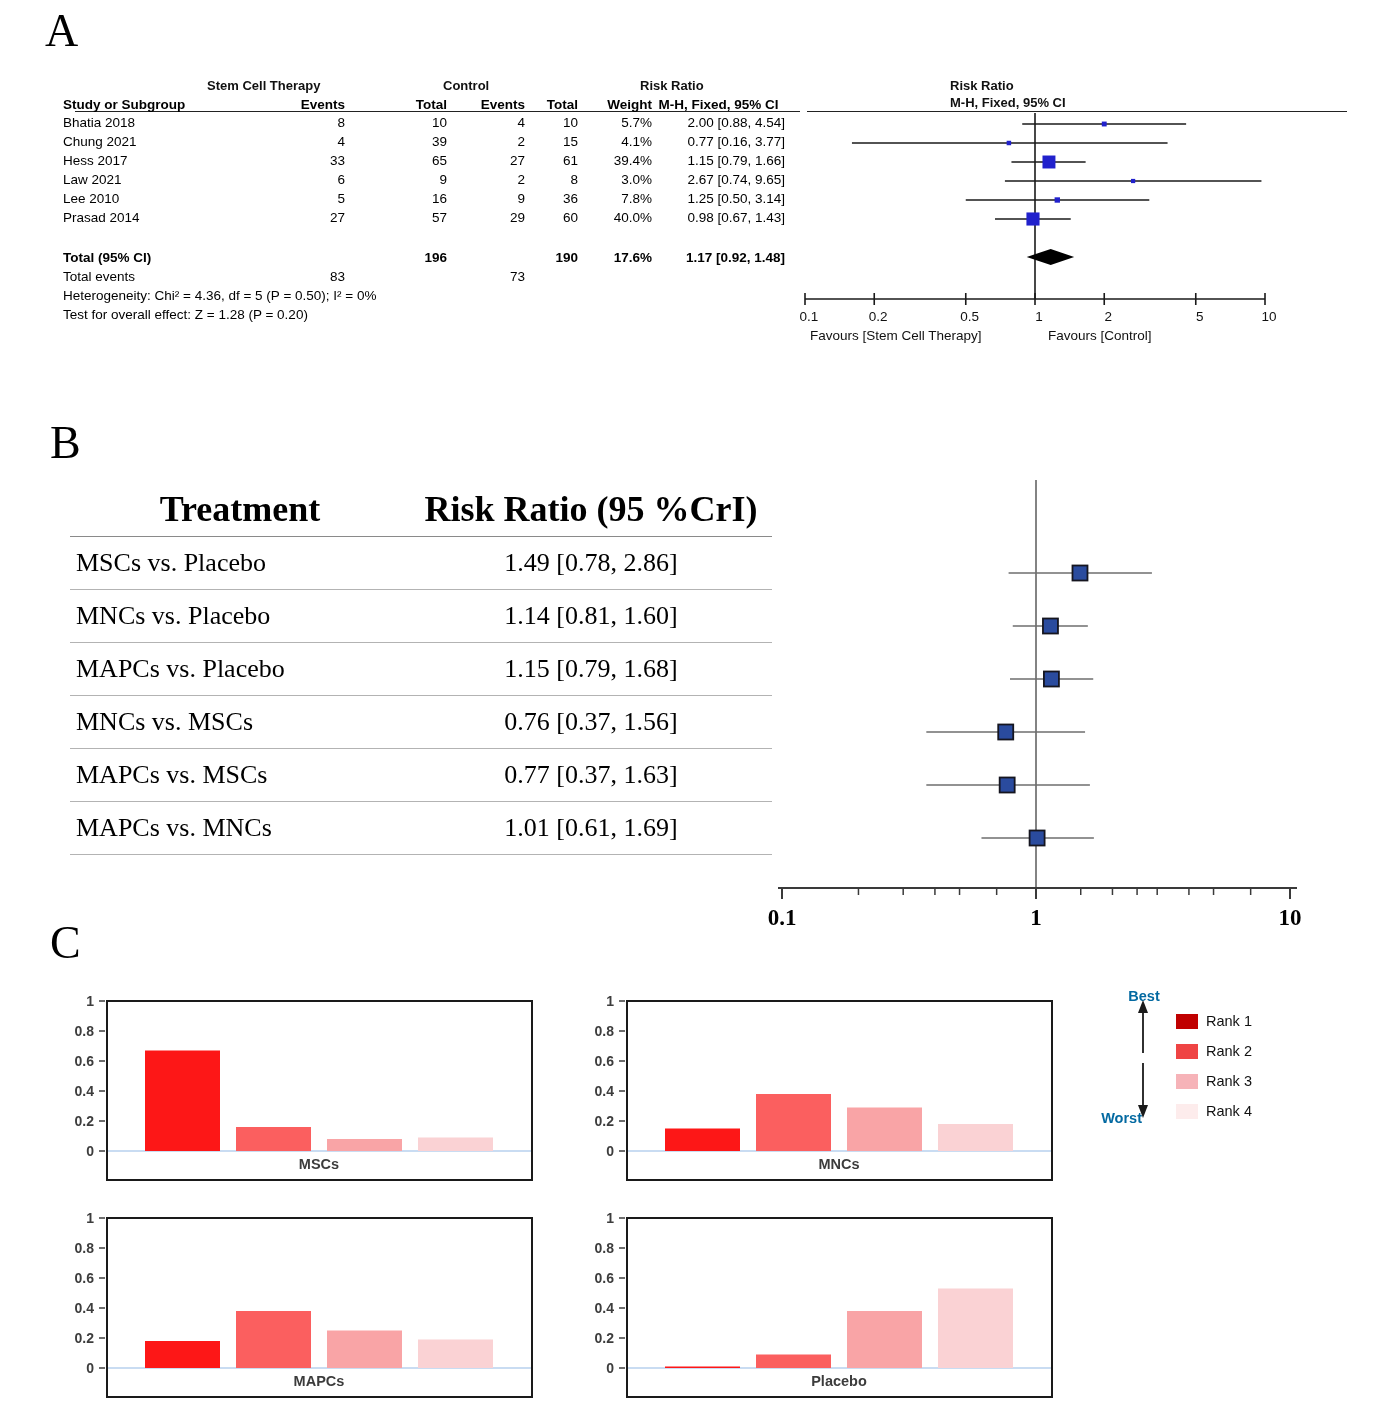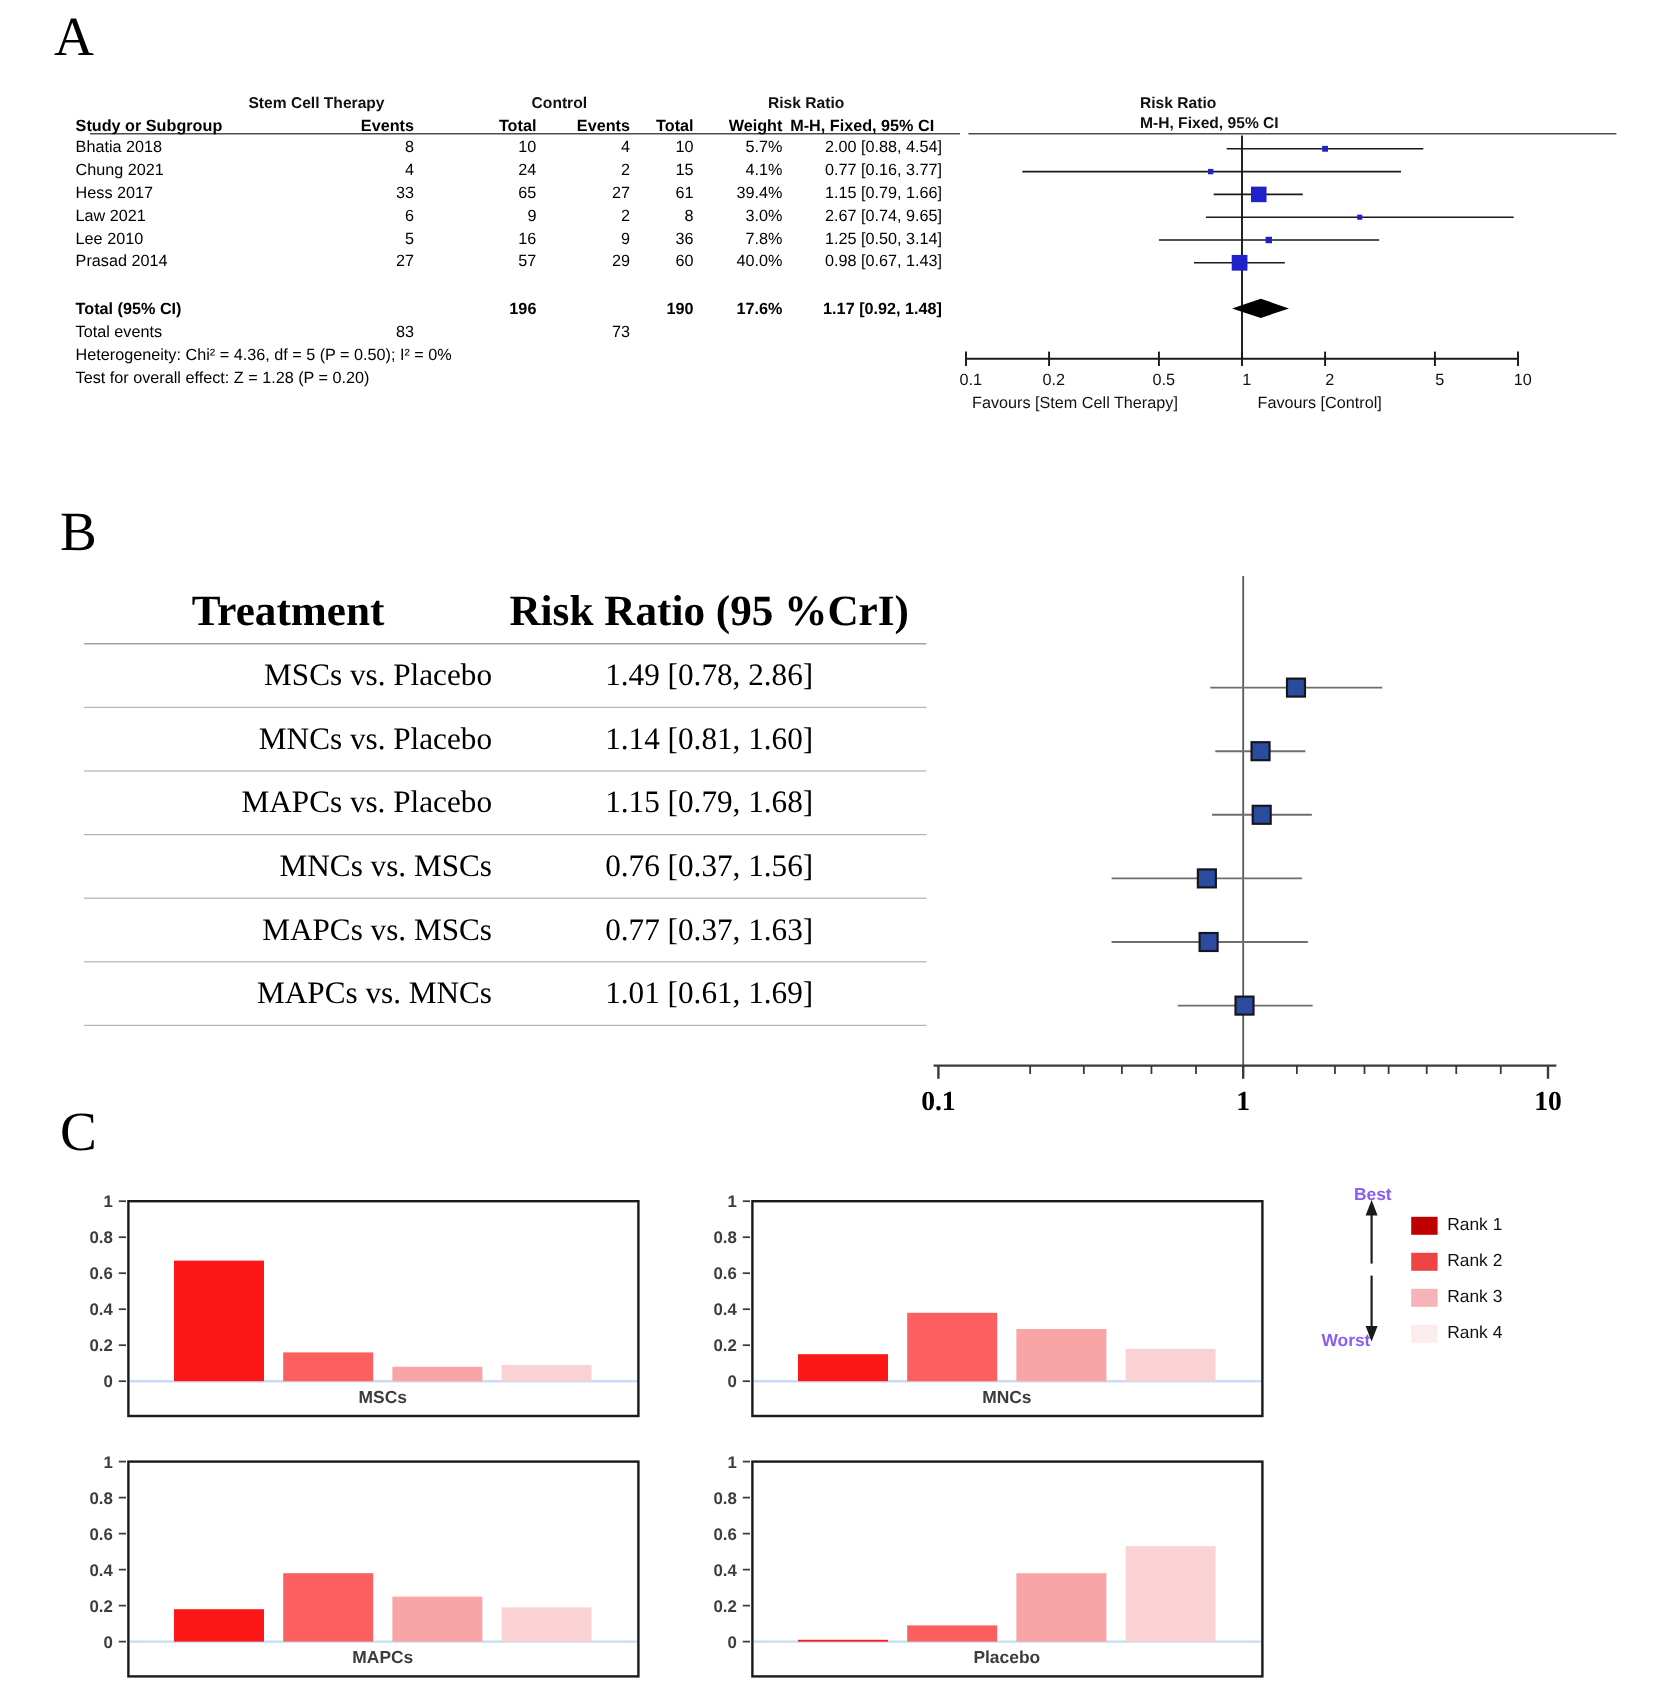--- a/index.html
+++ b/index.html
@@ -18,30 +18,30 @@
   #tableA .r{text-align:right}
   #tableA .c{text-align:center}
   #tableA tr.totalrow td{font-weight:bold}
   #tableA tr.spacer td{height:21px;line-height:21px}
 
   
   #tableB{position:absolute;left:70px;top:483px;border-collapse:collapse;table-layout:fixed;
           font-family:"Liberation Serif",serif;color:#000}
   #tableB th{font-size:36px;font-weight:bold;height:53px;text-align:center;border-bottom:1.5px solid #8a8a8a}
   #tableB td{font-size:26px;height:53px;border-bottom:1px solid #b3b3b3}
-  #tableB td.t{text-align:right;padding-left:6px}
+  #tableB td.t{text-align:left;padding-left:6px}
   #tableB td.v{text-align:center}
 
   
   #gfx{position:absolute;left:0;top:0;pointer-events:none}
   #gfx text{font-family:"Liberation Sans",sans-serif}
   #gfx text.serifTick{font-family:"Liberation Serif",serif;font-size:23px;font-weight:bold;fill:#000}
 
   
-  .legend-note{position:absolute;font-weight:bold;font-size:14.5px;color:#8b5cf6;white-space:nowrap}
+  .legend-note{position:absolute;font-weight:bold;font-size:14.5px;color:#0369a1;white-space:nowrap}
   #legendRows{position:absolute;left:1176px;top:1006px}
   .lrow{display:flex;align-items:center;height:30px}
   .lsw{width:22px;height:15px;margin-right:8px}
   .llab{font-weight:normal;font-size:14.5px;color:#111;white-space:nowrap}
 </style>
 </head>
 <body>
 
 <div id="canvas">
 
@@ -81,21 +81,21 @@
       <td class="r">8</td>
       <td class="r">10</td>
       <td class="r">4</td>
       <td class="r">10</td>
       <td class="r">5.7%</td>
       <td class="r">2.00 [0.88, 4.54]</td>
     </tr>
     <tr>
       <td class="l">Chung 2021</td>
       <td class="r">4</td>
-      <td class="r">24</td>
+      <td class="r">39</td>
       <td class="r">2</td>
       <td class="r">15</td>
       <td class="r">4.1%</td>
       <td class="r">0.77 [0.16, 3.77]</td>
     </tr>
     <tr>
       <td class="l">Hess 2017</td>
       <td class="r">33</td>
       <td class="r">65</td>
       <td class="r">27</td>

